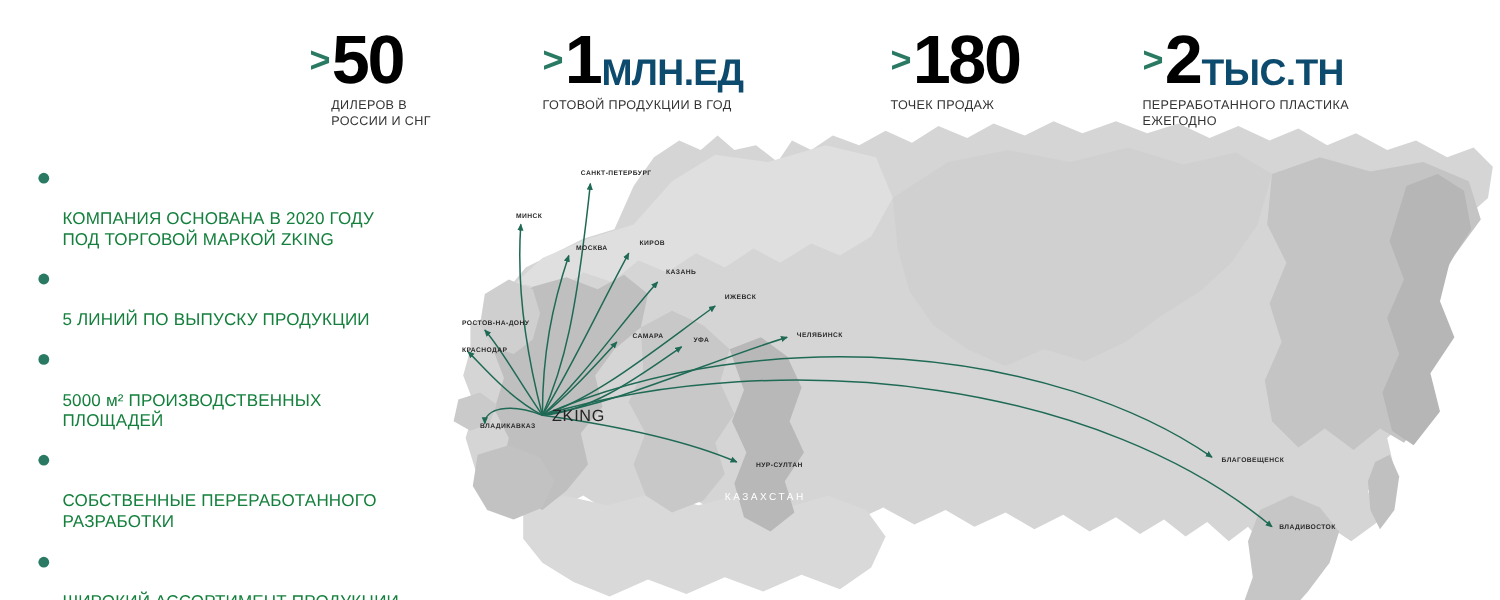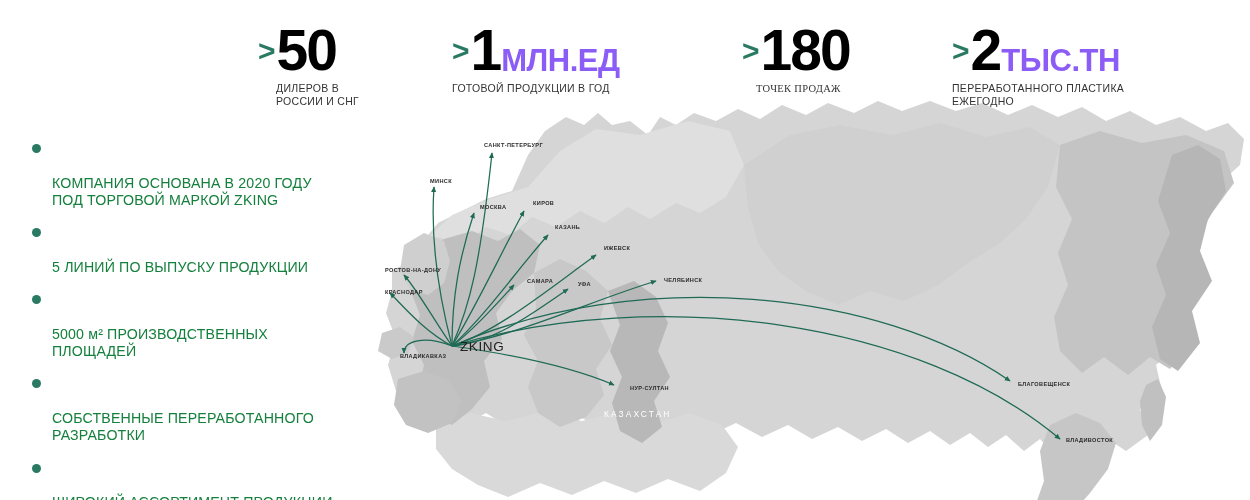--- a/index.html
+++ b/index.html
@@ -22,32 +22,32 @@
     white-space:nowrap;
   }
   .stat .gt{
     font-size:30px;font-weight:700;color:#2a7a63;
     margin-right:2px;margin-bottom:13px;letter-spacing:-1px;
   }
   .stat .num{
     font-size:57px;font-weight:700;letter-spacing:-2px;color:#000000;
   }
   .stat .unit{
-    font-size:31px;font-weight:700;color:#8b5cf6;letter-spacing:-0.5px;
+    font-size:31px;font-weight:700;color:#0c4a6e;letter-spacing:-0.5px;
     margin-bottom:3px;margin-left:1px;
   }
   .stat .sub{
     margin-top:3px;font-size:10.5px;font-weight:400;color:#333333;
     letter-spacing:0.3px;line-height:1.25;white-space:pre-line;
   }
   #stat-dealers{left:258px;}
   #stat-dealers .sub{margin-left:18px;}
   #stat-units{left:452px;}
   #stat-points{left:742px;}
-  #stat-points .sub{margin-left:14px;font-family:Liberation Serif, serif;}
+  #stat-points .sub{}
   #stat-plastic{left:952px;}
 
   
   .features{position:absolute;left:32px;top:140px;width:360px;}
   .feature{
     position:relative;padding-left:20px;margin-bottom:15px;
     font-size:14.2px;font-weight:400;color:#15803d;letter-spacing:0.15px;
     line-height:1.22;white-space:pre-line;
   }
   .feature .dot{

